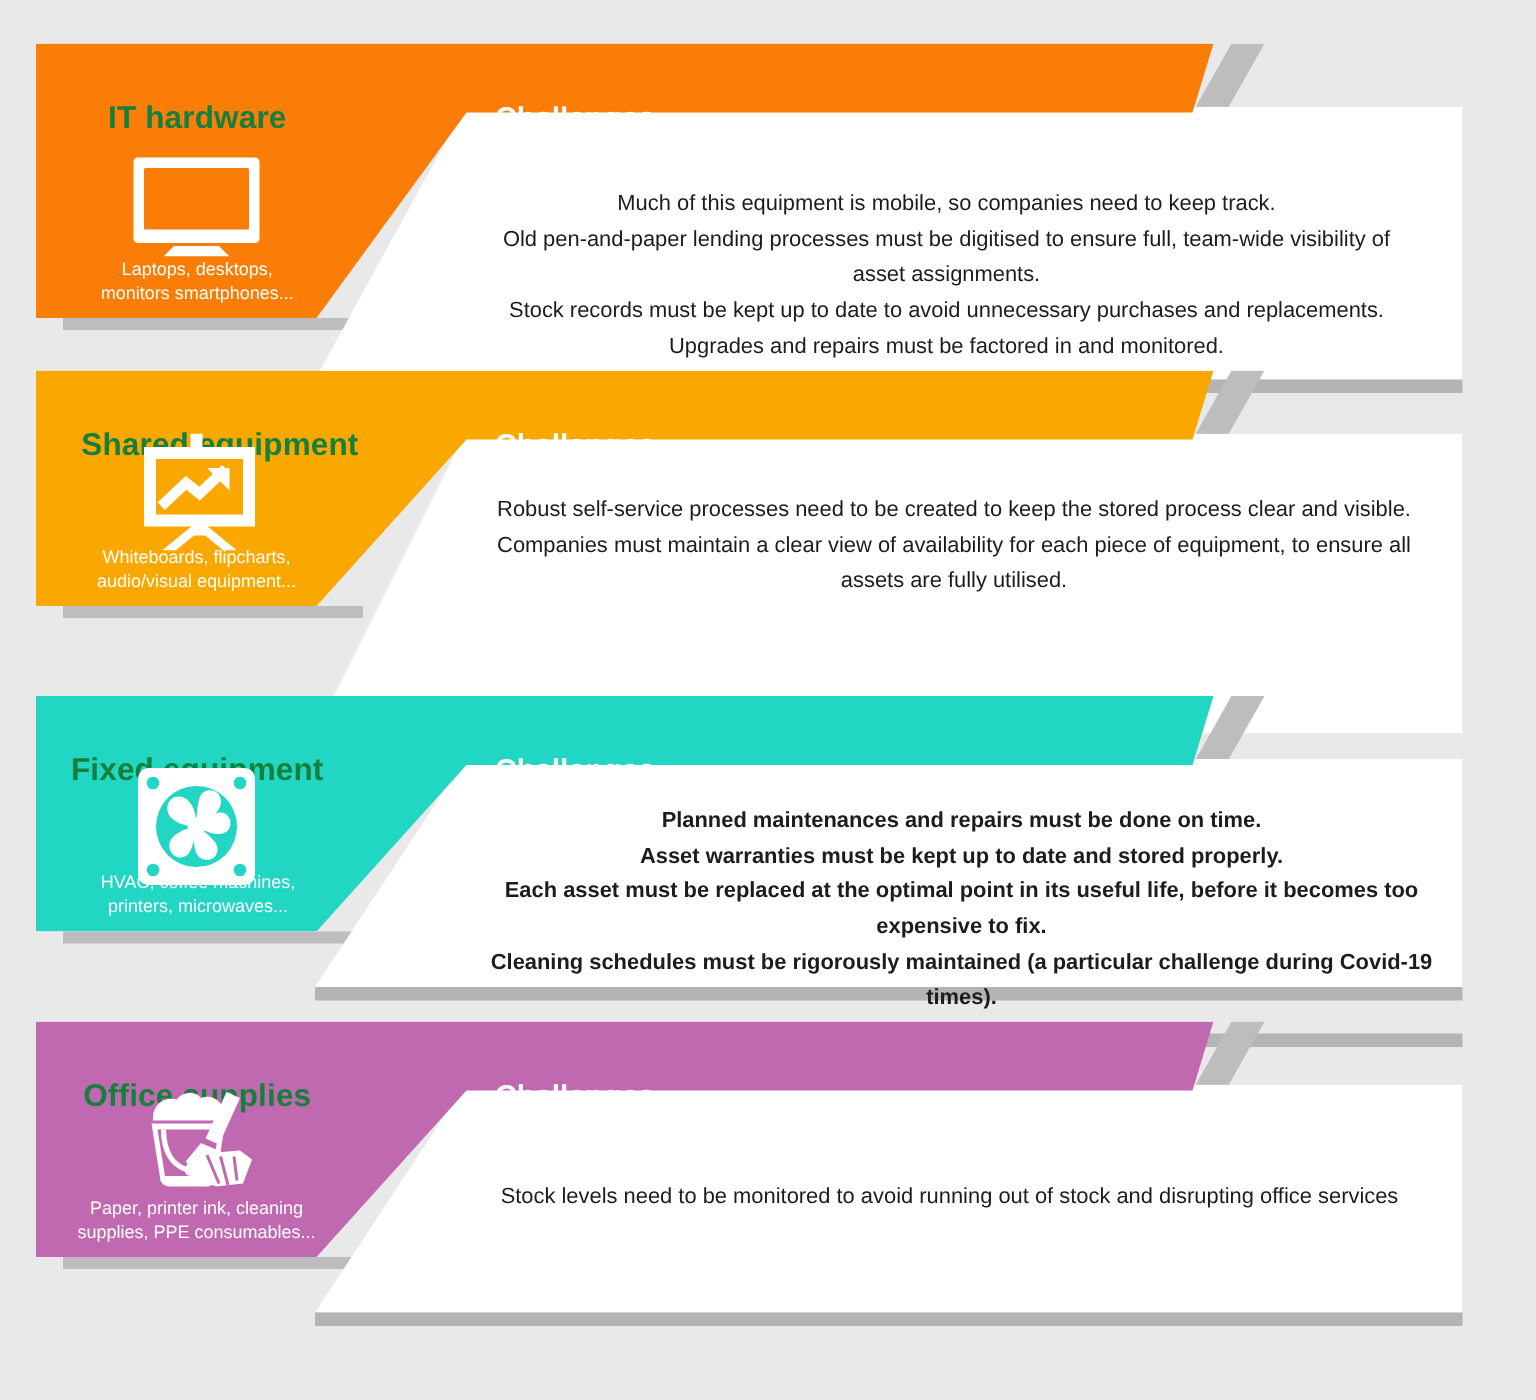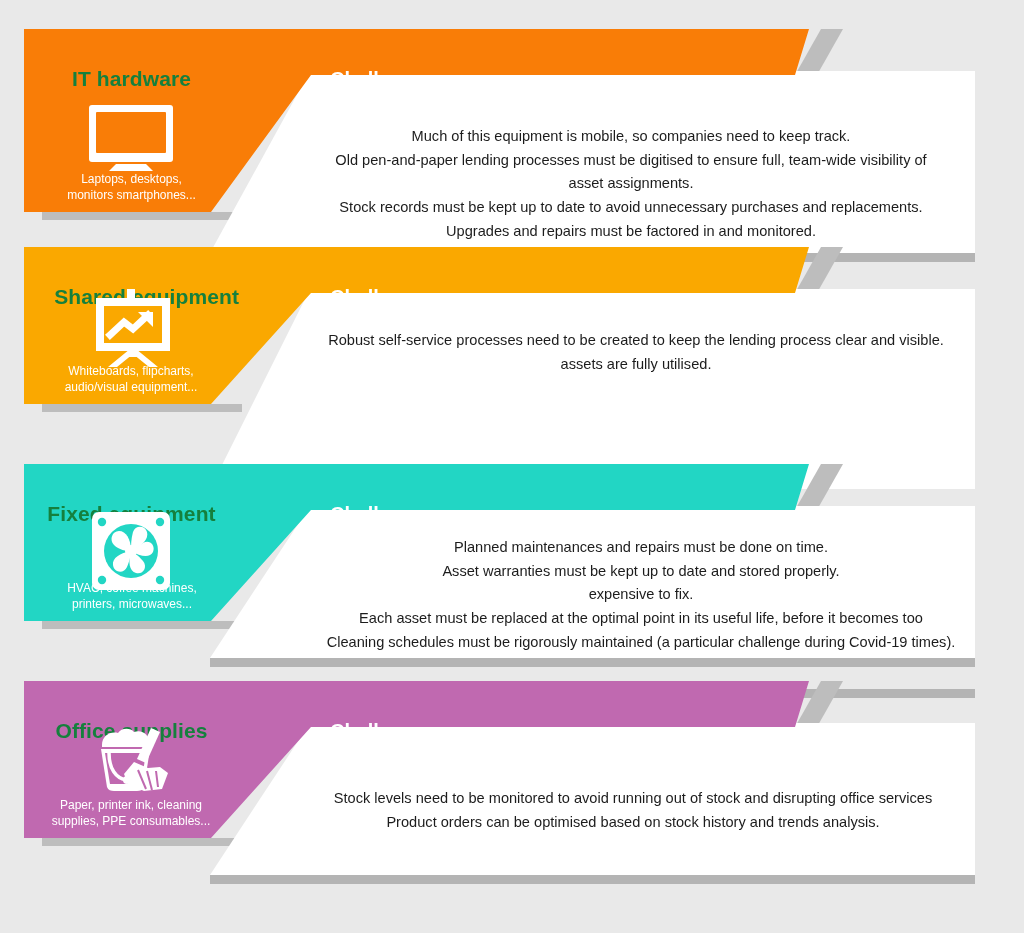--- a/index.html
+++ b/index.html
@@ -181,21 +181,22 @@
         <path d="M52 23 L67 23 L67 38 Z" fill="#ffffff"></path>
         <path d="M44 60 L22 78 L31 78 L47 65 L63 78 L72 78 L50 60 Z" fill="#ffffff"></path>
         <rect x="43" y="58" width="8" height="10" fill="#ffffff"></rect>
       </svg>
     </div>
 
     <p class="cat-sub" style="left:6px; top:120px; width:250px;">Whiteboards, flipcharts,
 audio/visual equipment...</p>
 
     <ul class="challenge-lines" style="left:311px; top:86px; width:650px;">
-      <li>Robust self-service processes need to be created to keep the lending process clear and visible.</li>
+      <li>Robust self-service processes need to be created to keep the stored process clear and visible.</li>
+      <li>Companies must maintain a clear view of availability for each piece of equipment, to ensure all</li>
       <li>assets are fully utilised.</li>
     </ul>
   </div>
 
   <div class="panel" style="top:460px;">
     <div class="body-shadow" style="top:198px;"></div>
     <div class="bar-shadow"></div>
     <div class="block-shadow" style="top:161px;"></div>
 
     <div class="card" style="left:178px; top:46px; width:797px; height:152px;
@@ -221,25 +222,25 @@
         <path d="M39 39 C49 45 58 46 61 40 C64 33 57 27 51 31 C45 35 41 38 39 39 Z" fill="#ffffff"></path>
         <path d="M39 39 C36 50 37 59 44 61 C51 63 56 55 51 49 C46 43 41 40 39 39 Z" fill="#ffffff"></path>
         <path d="M39 39 C28 41 20 46 21 53 C22 61 32 62 35 55 C38 48 39 42 39 39 Z" fill="#ffffff"></path>
         <circle cx="39" cy="39" r="6" fill="#ffffff"></circle>
       </svg>
     </div>
 
     <p class="cat-sub" style="left:8px; top:120px; width:248px;">HVAC, coffee machines,
 printers, microwaves...</p>
 
-    <ul class="challenge-lines" style="left:311px; top:76px; width:660px;">
+    <ul class="challenge-lines" style="left:311px; top:76px; width:660px;font-weight:bold;">
       <li>Planned maintenances and repairs must be done on time.</li>
       <li>Asset warranties must be kept up to date and stored properly.</li>
+      <li>Each asset must be replaced at the optimal point in its useful life, before it becomes too</li>
       <li>expensive to fix.</li>
-      <li>Each asset must be replaced at the optimal point in its useful life, before it becomes too</li>
       <li>Cleaning schedules must be rigorously maintained (a particular challenge during Covid-19 times).</li>
     </ul>
   </div>
 
   <div class="panel" style="top:677px;">
     <div class="body-shadow" style="top:198px;"></div>
     <div class="bar-shadow"></div>
     <div class="block-shadow" style="top:161px;"></div>
 
     <div class="card" style="left:178px; top:46px; width:797px; height:152px;
@@ -265,17 +266,16 @@
         <path d="M59 44 L64 63" stroke="#c069b0" stroke-width="2" fill="none"></path>
         <path d="M68 44 L70 60" stroke="#c069b0" stroke-width="2" fill="none"></path>
       </svg>
     </div>
 
     <p class="cat-sub" style="left:2px; top:120px; width:258px;">Paper, printer ink, cleaning
 supplies, PPE consumables...</p>
 
     <ul class="challenge-lines" style="left:303px; top:110px; width:660px;">
       <li>Stock levels need to be monitored to avoid running out of stock and disrupting office services</li>
-      <li>Product orders can be optimised based on stock history and trends analysis.</li>
     </ul>
   </div>
 
 </div>
 
 </body></html>

